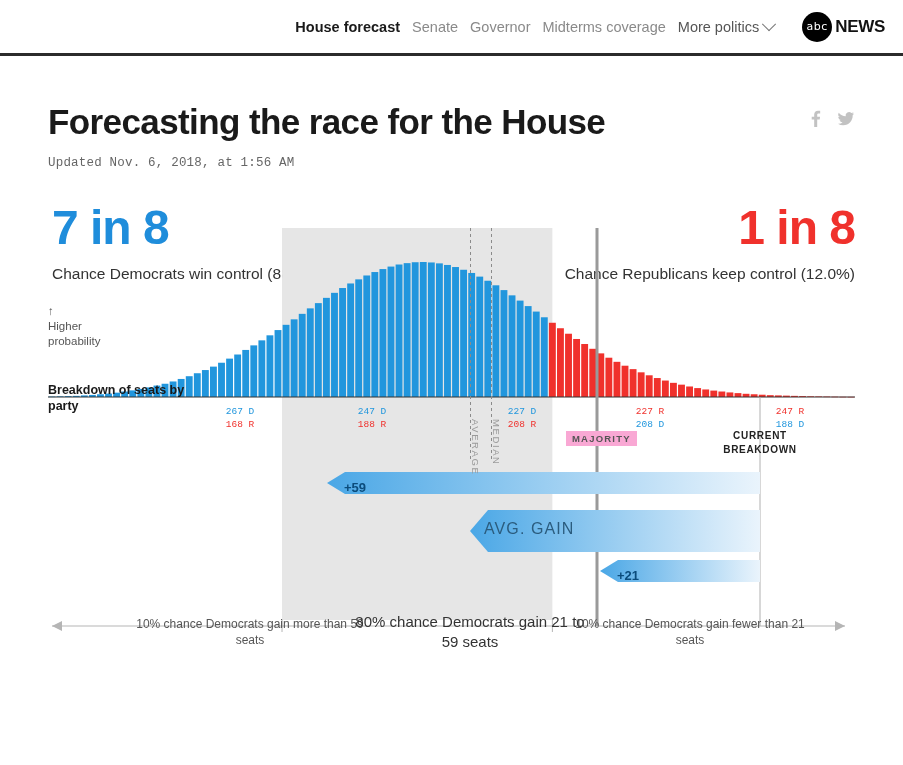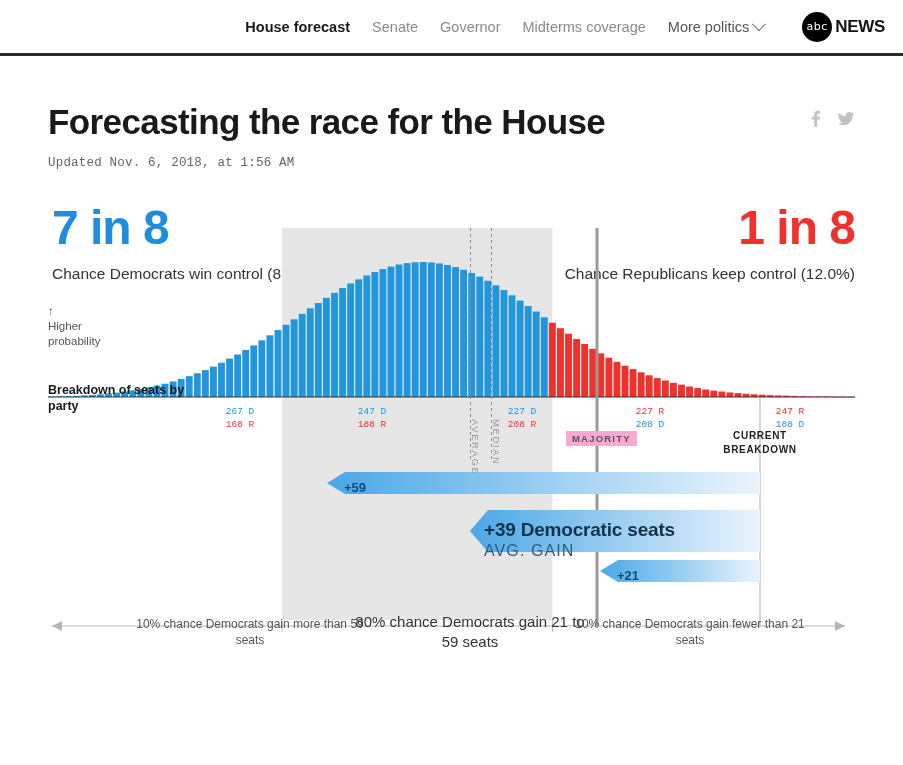--- a/index.html
+++ b/index.html
@@ -15,21 +15,21 @@
   
   .navbar{
     height:56px;
     border-bottom:3px solid #2b2b2b;
     display:flex;
     align-items:center;
     justify-content:flex-end;
     padding-right:18px;
     box-sizing:border-box;
   }
-  .nav-items{display:flex;align-items:center;gap:22px;}
+  .nav-items{display:flex;align-items:center;gap:12px;}
   .nav-item{font-size:14.5px;color:#8a8a8a;white-space:nowrap;}
   .nav-item.active{color:#1a1a1a;font-weight:bold;}
   .nav-more{display:flex;align-items:center;gap:5px;color:#555;font-size:14.5px;}
   .chev{display:inline-block;width:9px;height:9px;border-right:1.6px solid #777;border-bottom:1.6px solid #777;transform:rotate(45deg) translate(-2px,-2px);}
   .abc-logo{display:flex;align-items:center;gap:3px;margin-left:16px;}
   .abc-circle{
     width:30px;height:30px;border-radius:50%;background:#000;color:#fff;
     font-size:11px;display:flex;align-items:center;justify-content:center;
     font-family:"DejaVu Sans", sans-serif;letter-spacing:.5px;
   }
@@ -289,21 +289,20 @@
 
   <div class="legend-left" style="top:178px;">Breakdown of seats by<br>party</div>
 
   <div class="vlabel" style="left:470px;top:215px;">AVERAGE</div>
   <div class="vlabel" style="left:491px;top:215px;">MEDIAN</div>
   <div class="majority-tag" style="left:566px;top:227px;">MAJORITY</div>
   <div class="current-breakdown" style="left:710px;top:225px;width:100px;">CURRENT<br>BREAKDOWN</div>
 
   <div class="bar-label" style="left:344px;top:276px;">+59</div>
   <div class="avg-gain-box" style="left:484px;top:315px;">
-    <div class="avg-gain-main">+39 Democratic seats</div>
     <div class="avg-gain-sub">AVG. GAIN</div>
   </div>
   <div class="bar-label" style="left:617px;top:364px;">+21</div>
 
   <div class="footnote" style="left:130px;top:412px;width:240px;">10% chance Democrats gain more than 59 seats</div>
   <div class="footnote big-note" style="left:350px;top:408px;width:240px;">80% chance Democrats gain 21 to 59 seats</div>
   <div class="footnote" style="left:570px;top:412px;width:240px;">10% chance Democrats gain fewer than 21 seats</div>
 </div>
 
 </body></html>

